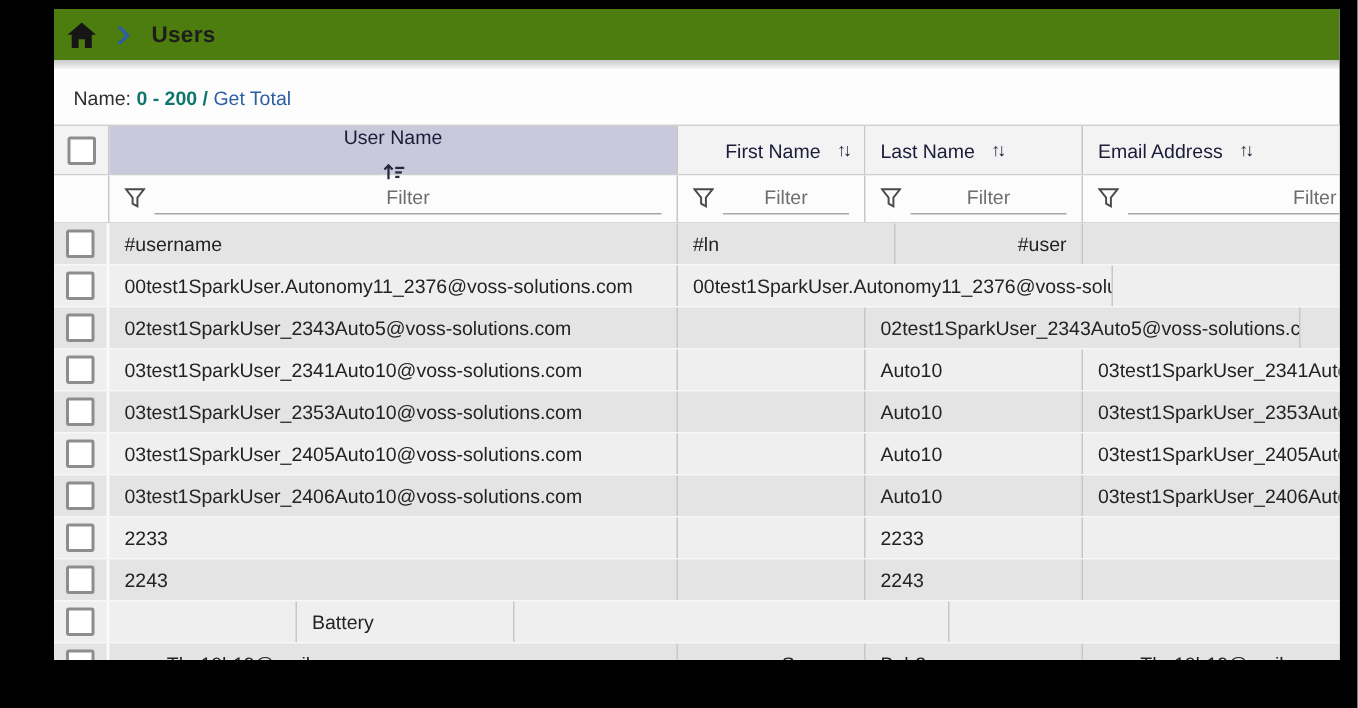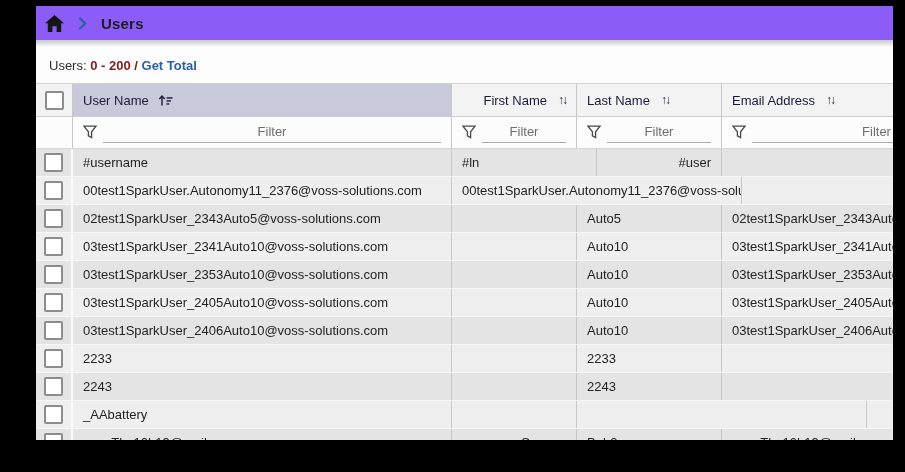--- a/index.html
+++ b/index.html
@@ -16,45 +16,45 @@
   body{
     width:905px;height:472px;position:relative;overflow:hidden;
     background:#000;font-family:"Liberation Sans", sans-serif;
   }
   .screen{
     position:absolute;left:36px;top:6px;width:857px;height:434px;
     background:#fdfdfd;overflow:hidden;
   }
   
   .toolbar{
-    height:34px;background:#8b5cf6;display:flex;align-items:center;
+    height:34px;background:#4d7c0f;display:flex;align-items:center;
     padding-left:9px;gap:14px;
   }
   .toolbar-shadow{height:6px;background:linear-gradient(#c9c9c9,#f4f4f4);}
   .crumb-title{font-size:15px;font-weight:bold;color:#1d1d1d;letter-spacing:.2px;}
   .home-btn,.chev{display:flex;align-items:center;}
   
   .rows-bar{padding:12px 0 10px 13px;font-size:13px;color:#2e2e2e;background:#fdfdfd;}
-  .rows-bar b{color:#7f1d1d;}
-  .get-total{color:var(--link-blue);font-weight:bold;cursor:pointer;text-decoration:none;}
+  .rows-bar b{color:#0f766e;}
+  .get-total{color:var(--link-blue);font-weight:normal;cursor:pointer;text-decoration:none;}
   
   .table{width:976px;border-top:1px solid #d2d2d2;background:#fff;}
   .trow,.thead,.tfilter{display:flex;width:976px;}
   .c0{width:37px;min-width:37px;}
   .c1{width:379px;min-width:379px;}
   .c2{width:125px;min-width:125px;justify-content:flex-end;}
   .c3{width:145px;min-width:145px;}
   .c4{width:290px;min-width:290px;}
   .thead{height:32px;border-bottom:1px solid #cfcfcf;}
   .hcell{
     background:var(--header-bg);display:flex;align-items:center;gap:9px;
     padding:0 10px;font-size:13px;color:var(--header-ink);
     border-right:1px solid var(--cell-border);box-sizing:border-box;cursor:pointer;
   }
-  .hcell.sorted{background:var(--lavender);}
+  .hcell.sorted{background:var(--lavender);flex-direction:column;}
   .hcheck{justify-content:center;padding:0;cursor:default;}
   .sort-updown{font-size:12px;color:#26263f;letter-spacing:-2px;margin-left:2px;}
   .tfilter{height:31px;background:#fcfcfc;border-bottom:1px solid #d6d6d6;}
   .fcell{
     display:flex;align-items:center;gap:6px;padding:3px 10px 5px;
     border-right:1px solid var(--cell-border);box-sizing:border-box;
   }
   .fcell input{
     flex:1;min-width:0;border:none;outline:none;background:transparent;
     border-bottom:1px solid #a9a9a9;text-align:center;font-size:13px;
@@ -90,21 +90,21 @@
     <span class="chev">
       <svg width="9" height="13" viewBox="0 0 9 13">
         <polyline points="2,1.5 7.2,6.5 2,11.5" fill="none" stroke="#2b5fa3" stroke-width="2.2" stroke-linecap="round" stroke-linejoin="round"></polyline>
       </svg>
     </span>
     <span class="crumb-title">Users</span>
   </div>
   <div class="toolbar-shadow"></div>
 
   <div class="rows-bar">
-    <span>Users:</span>
+    <span>Name:</span>
     <b>0 - 200 /</b>
     <a class="get-total">Get Total</a>
   </div>
 
   <div class="table">
 
     <div class="thead">
       <div class="hcell hcheck c0">
         <span class="checkbox"></span>
       </div>
@@ -187,21 +187,20 @@
     <div class="tcell c1">00test1SparkUser.Autonomy11_2376@voss-solutions.com</div>
     <div class="tcell c4">00test1SparkUser.Autonomy11_2376@voss-solutions.com</div>
   </div>
 
   <div class="trow odd">
     <div class="ccell c0">
       <span class="checkbox"></span>
     </div>
     <div class="tcell c1">02test1SparkUser_2343Auto5@voss-solutions.com</div>
     <div class="tcell c2"></div>
-    <div class="tcell c3">Auto5</div>
     <div class="tcell c4">02test1SparkUser_2343Auto5@voss-solutions.com</div>
   </div>
 
   <div class="trow even">
     <div class="ccell c0">
       <span class="checkbox"></span>
     </div>
     <div class="tcell c1">03test1SparkUser_2341Auto10@voss-solutions.com</div>
     <div class="tcell c2"></div>
     <div class="tcell c3">Auto10</div>
@@ -255,22 +254,22 @@
     <div class="tcell c1">2243</div>
     <div class="tcell c2"></div>
     <div class="tcell c3">2243</div>
     <div class="tcell c4"></div>
   </div>
 
   <div class="trow even">
     <div class="ccell c0">
       <span class="checkbox"></span>
     </div>
-    <div class="tcell c1">_AAbattery</div>
-    <div class="tcell c2"></div>
+    <div class="tcell c2"></div>
+    <div class="tcell c3">Battery</div>
     <div class="tcell c4"></div>
   </div>
 
   <div class="trow odd">
     <div class="ccell c0">
       <span class="checkbox"></span>
     </div>
     <div class="tcell c1">_gasThu10h19@mail.com</div>
     <div class="tcell c2">Sponge</div>
     <div class="tcell c3">Bob2</div>

